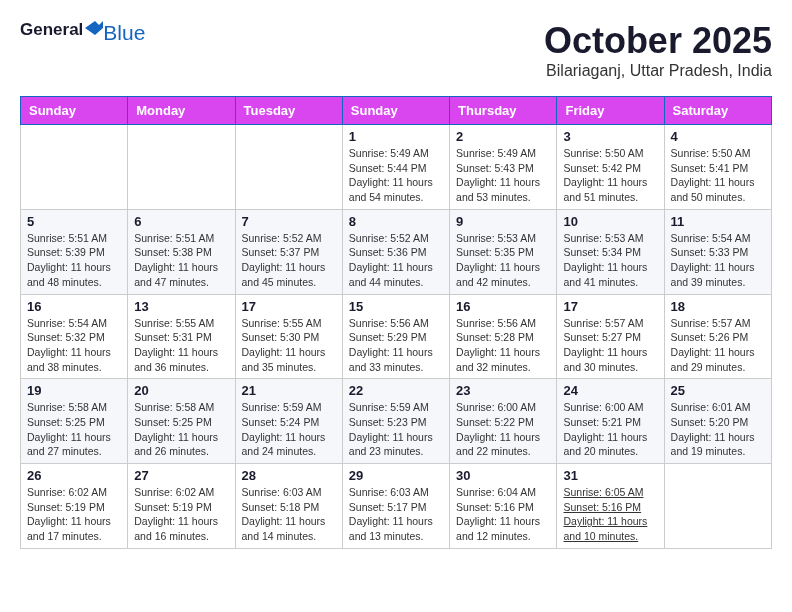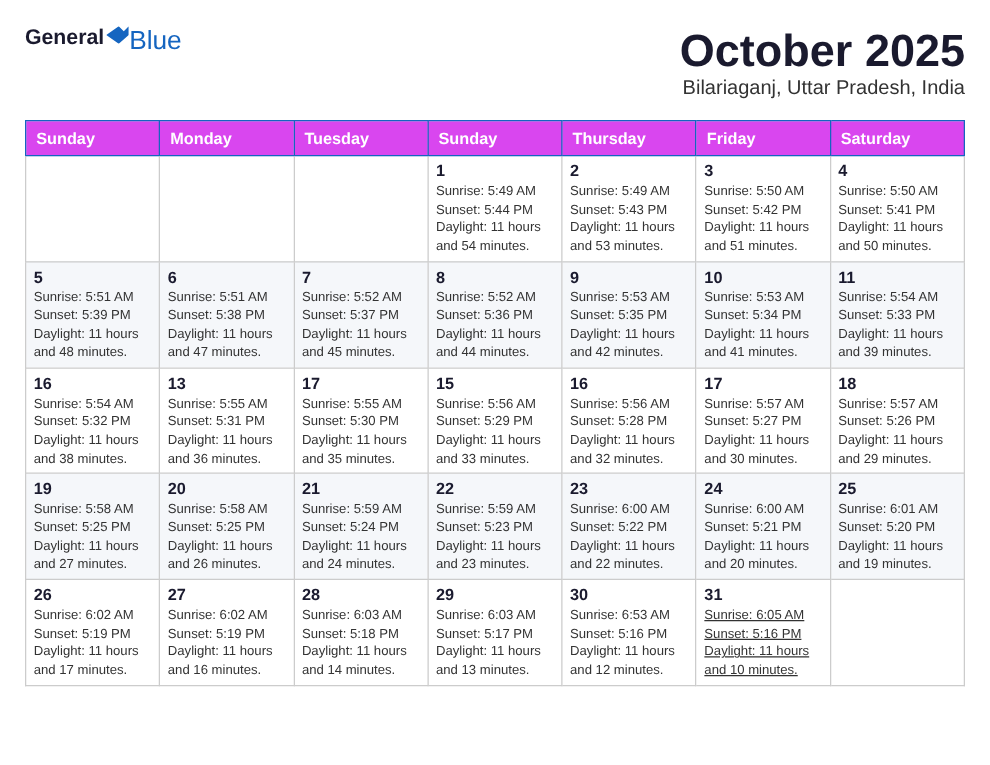--- a/index.html
+++ b/index.html
@@ -316,21 +316,21 @@
         </td>
         <td>
           <div class="day-number">29</div>
           <div class="day-info" style="white-space: pre-line;">Sunrise: 6:03 AM
 Sunset: 5:17 PM
 Daylight: 11 hours
 and 13 minutes.</div>
         </td>
         <td>
           <div class="day-number">30</div>
-          <div class="day-info" style="white-space: pre-line;">Sunrise: 6:53 AM
+          <div class="day-info" style="white-space: pre-line;">Sunrise: 6:04 AM
 Sunset: 5:16 PM
 Daylight: 11 hours
 and 12 minutes.</div>
         </td>
         <td>
           <div class="day-number">31</div>
           <div class="day-info" style="white-space: pre-line; text-decoration: underline;">Sunrise: 6:05 AM
 Sunset: 5:16 PM
 Daylight: 11 hours
 and 10 minutes.</div>

